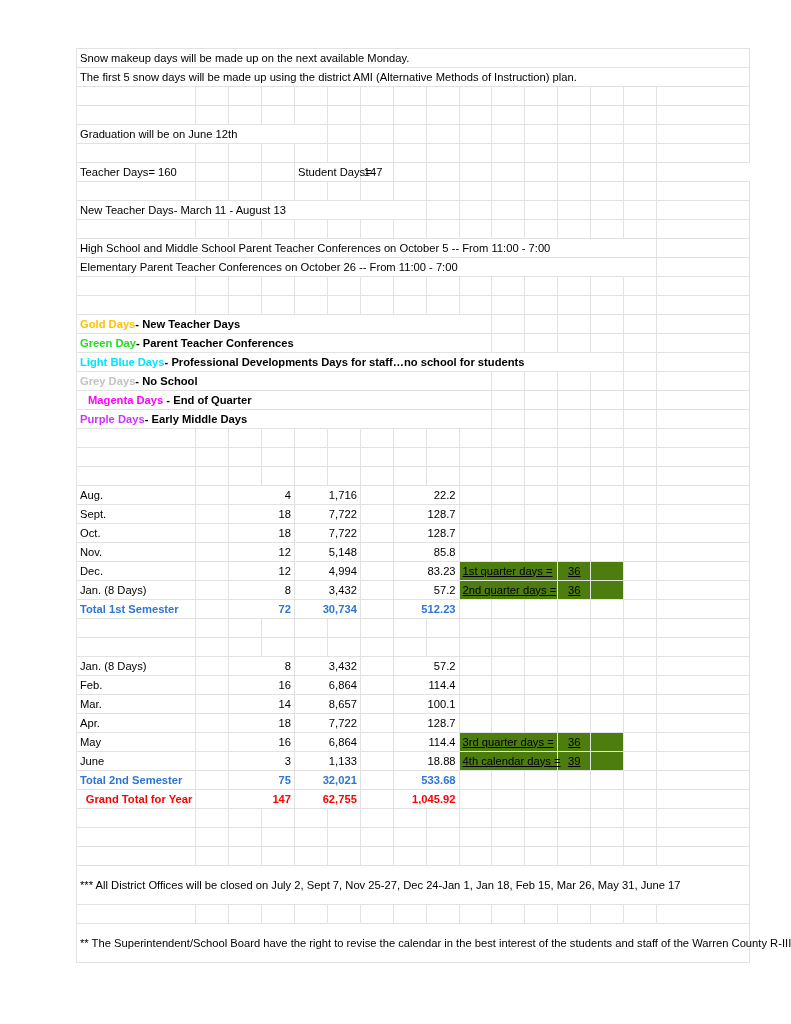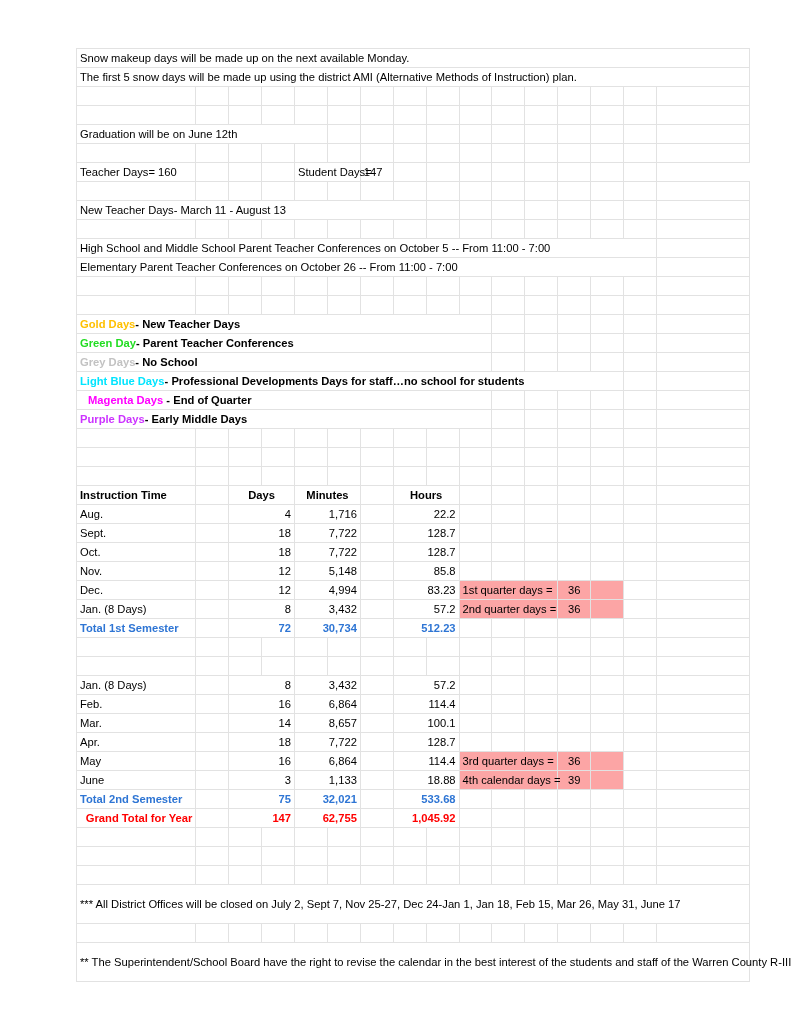--- a/index.html
+++ b/index.html
@@ -63,21 +63,22 @@
   .clr-gold    { color: #FFC000; font-weight: bold; }
   .clr-green   { color: #22DD22; font-weight: bold; }
   .clr-cyan    { color: #00E5FF; font-weight: bold; }
   .clr-grey    { color: #C2C2C2; font-weight: bold; }
   .clr-magenta { color: #FF00FF; font-weight: bold; padding-left: 8px; }
   .clr-purple  { color: #CC33FF; font-weight: bold; }
   .clr-blue    { color: #2E75D4; font-weight: bold; }
   .clr-red     { color: #FF0000; font-weight: bold; text-align: right; }
 
   .hl-yellow {
-    background: #fca5a5;
+    background: #4d7c0f;
+    text-decoration: underline;
   }
   .wrapcell { white-space: normal; line-height: 17px; }
   .legend-rest { color: #000000; font-weight: bold; }
 </style>
 </head>
 <body>
 
 <div id="sheet">
 <table class="grid">
   <colgroup>
@@ -307,34 +308,34 @@
   <tr>
     <td class="txt-overflow" colspan="10"><span class="clr-green">Green Day</span><span class="legend-rest">- Parent Teacher Conferences</span></td>
     <td></td>
           <td></td>
           <td></td>
     <td></td>
           <td></td>
           <td></td>
   </tr>
   <tr>
+    <td class="txt-overflow" colspan="14"><span class="clr-cyan">Light Blue Days</span><span class="legend-rest">- Professional Developments Days for staff…no school for students</span></td>
+    <td></td>
+          <td></td>
+  </tr>
+  <tr>
     <td class="txt-overflow" colspan="10"><span class="clr-grey">Grey Days</span><span class="legend-rest">- No School</span></td>
     <td></td>
           <td></td>
           <td></td>
     <td></td>
           <td></td>
           <td></td>
   </tr>
   <tr>
-    <td class="txt-overflow" colspan="14"><span class="clr-cyan">Light Blue Days</span><span class="legend-rest">- Professional Developments Days for staff…no school for students</span></td>
-    <td></td>
-          <td></td>
-  </tr>
-  <tr>
     <td class="txt-overflow" colspan="10"><span class="clr-magenta">Magenta Days</span><span class="legend-rest"> - End of Quarter</span></td>
     <td></td>
           <td></td>
           <td></td>
     <td></td>
           <td></td>
           <td></td>
   </tr>
   <tr>
     <td class="txt-overflow" colspan="10"><span class="clr-purple">Purple Days</span><span class="legend-rest">- Early Middle Days</span></td>
@@ -394,35 +395,20 @@
     <td></td>
           <td></td>
           <td></td>
           <td></td>
     <td></td>
           <td></td>
           <td></td>
           <td></td>
   </tr>
 
-  <tr>
-    <td class="b">Instruction Time</td>
-    <td></td>
-    <td class="b c" colspan="2">Days</td>
-    <td class="b c" colspan="2">Minutes</td>
-    <td></td>
-    <td class="b c" colspan="2">Hours</td>
-    <td></td>
-          <td></td>
-          <td></td>
-    <td></td>
-          <td></td>
-          <td></td>
-    <td></td>
-  </tr>
 
   <tr>
     <td>Aug.</td>
     <td></td>
     <td class="r" colspan="2">4</td>
     <td class="r" colspan="2">1,716</td>
     <td></td>
     <td class="r" colspan="2">22.2</td>
     <td></td>
           <td></td>

